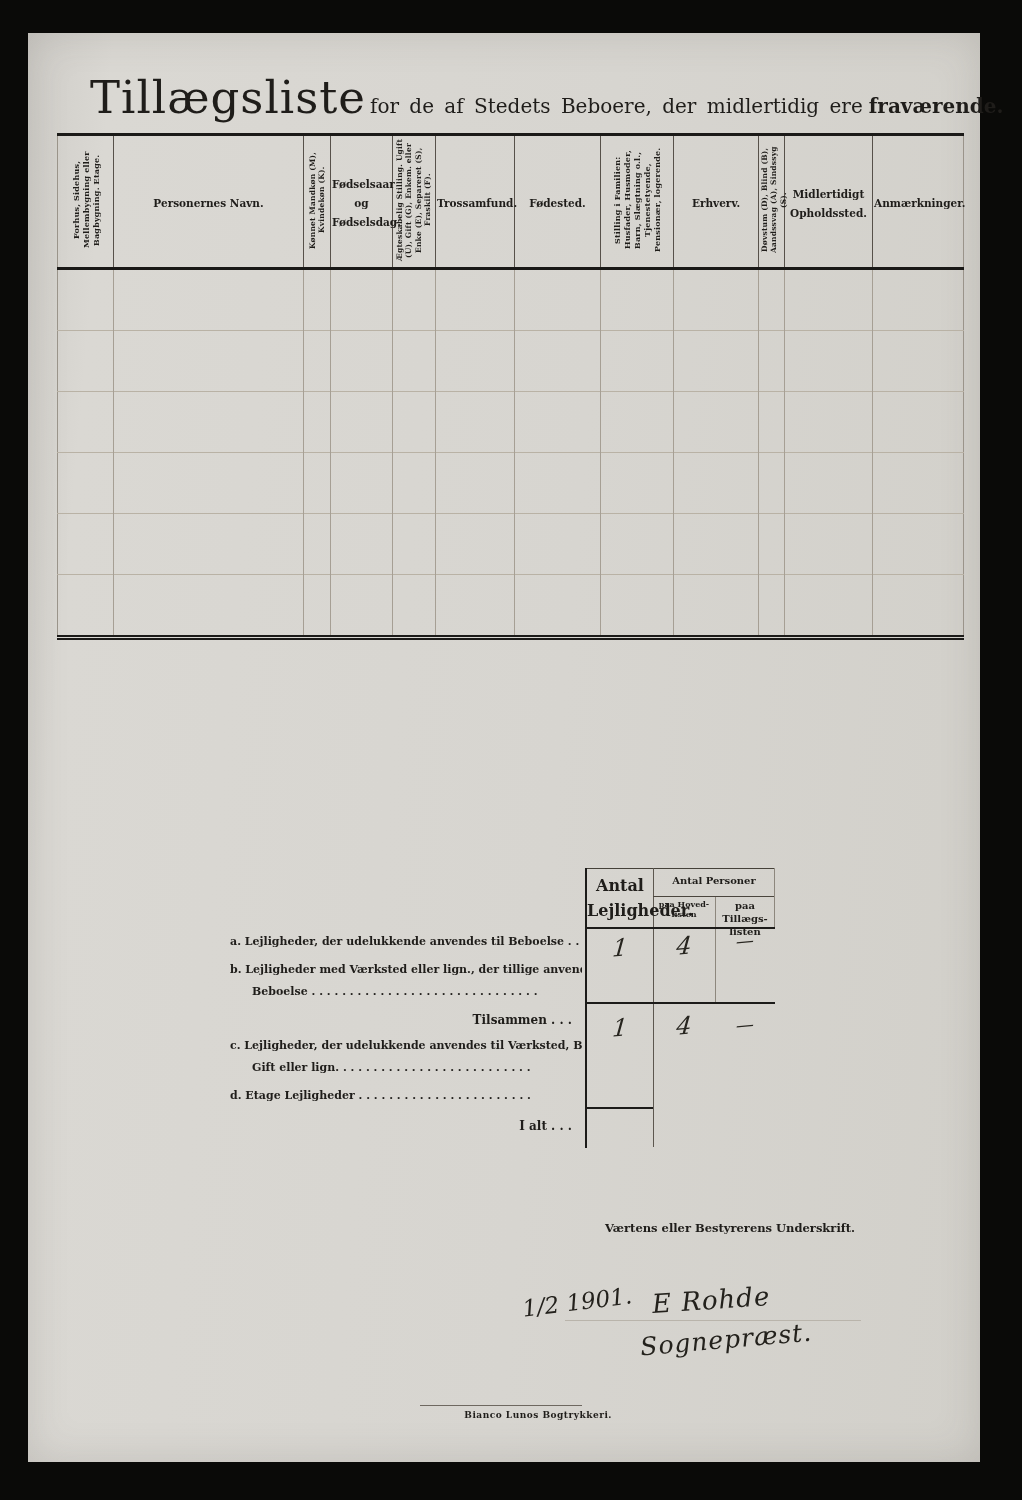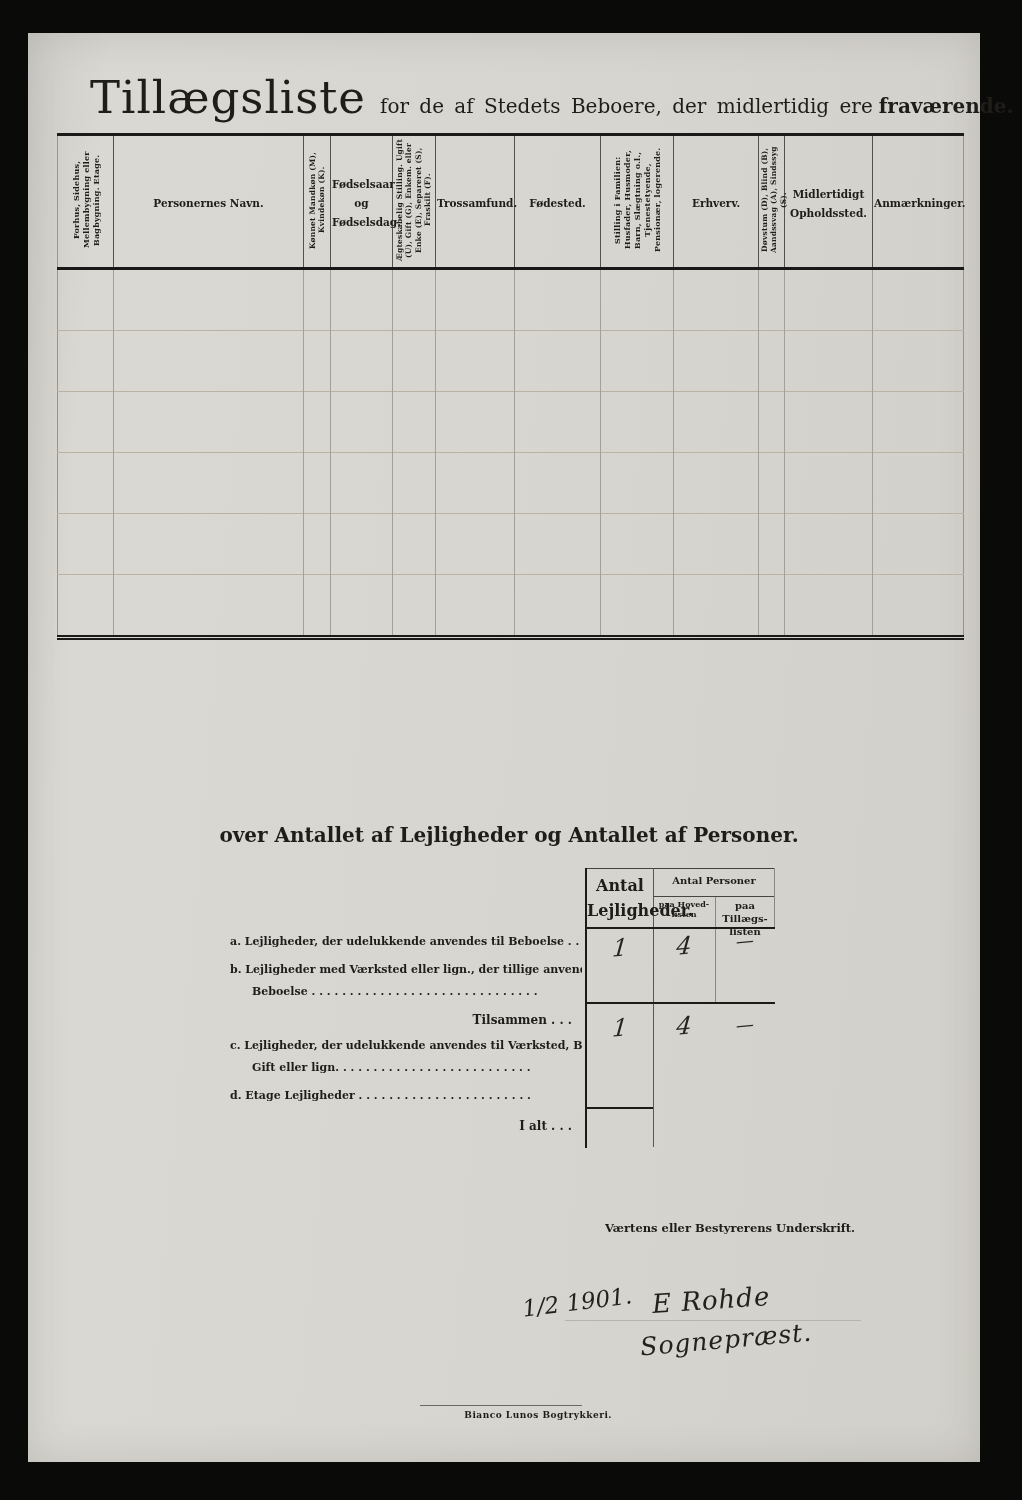--- a/index.html
+++ b/index.html
@@ -10,21 +10,21 @@
     color:#1f1d1a;
   }
   .page{
     position:absolute;left:28px;top:33px;width:952px;height:1429px;
     background:linear-gradient(95deg,#cfcdc8,#dad8d3 8%,#d7d5d0 55%,#d2d0ca);
     box-shadow:inset 0 0 40px rgba(90,85,75,.18);
   }
   
   .title-row{position:absolute;left:62px;top:38px;white-space:nowrap;}
   .title-main{font-size:45px;font-weight:normal;letter-spacing:1px;}
-  .title-mid{font-size:20px;font-weight:normal;margin-left:14px;word-spacing:4px;}
+  .title-mid{font-size:20px;font-weight:normal;margin-left:4px;word-spacing:4px;}
   .title-em{font-size:20px;font-weight:bold;margin-left:6px;}
   
   .census{
     position:absolute;left:29px;top:100px;width:906px;
     border-collapse:collapse;table-layout:fixed;
     border-top:3px solid #1b1a18;
     border-bottom:5px double #1b1a18;
     border-left:1px solid #9a948a;border-right:1px solid #9a948a;
   }
   .census th{
@@ -224,21 +224,20 @@
           <td></td>
           <td></td>
           <td></td>
           <td></td>
           <td></td>
           <td></td>
         </tr>
       </tbody>
   </table>
 
-  <div class="sum-sub">over Antallet af Lejligheder og Antallet af Personer.</div>
 
   <div class="slabels">
     <div class="sline l-a">a.  Lejligheder, der udelukkende anvendes til Beboelse . . . . .</div>
     <div class="sline l-b1">b.  Lejligheder med Værksted eller lign., der tillige anvendes til</div>
     <div class="sline l-b2 indent">Beboelse . . . . . . . . . . . . . . . . . . . . . . . . . . . . . .</div>
     <div class="sline l-t r">Tilsammen . . .</div>
     <div class="sline l-c1">c.  Lejligheder, der udelukkende anvendes til Værksted, Butik,</div>
     <div class="sline l-c2 indent">Gift eller lign. . . . . . . . . . . . . . . . . . . . . . . . . .</div>
     <div class="sline l-d">d.  Etage Lejligheder . . . . . . . . . . . . . . . . . . . . . . .</div>
     <div class="sline l-i r">I alt . . .</div>

